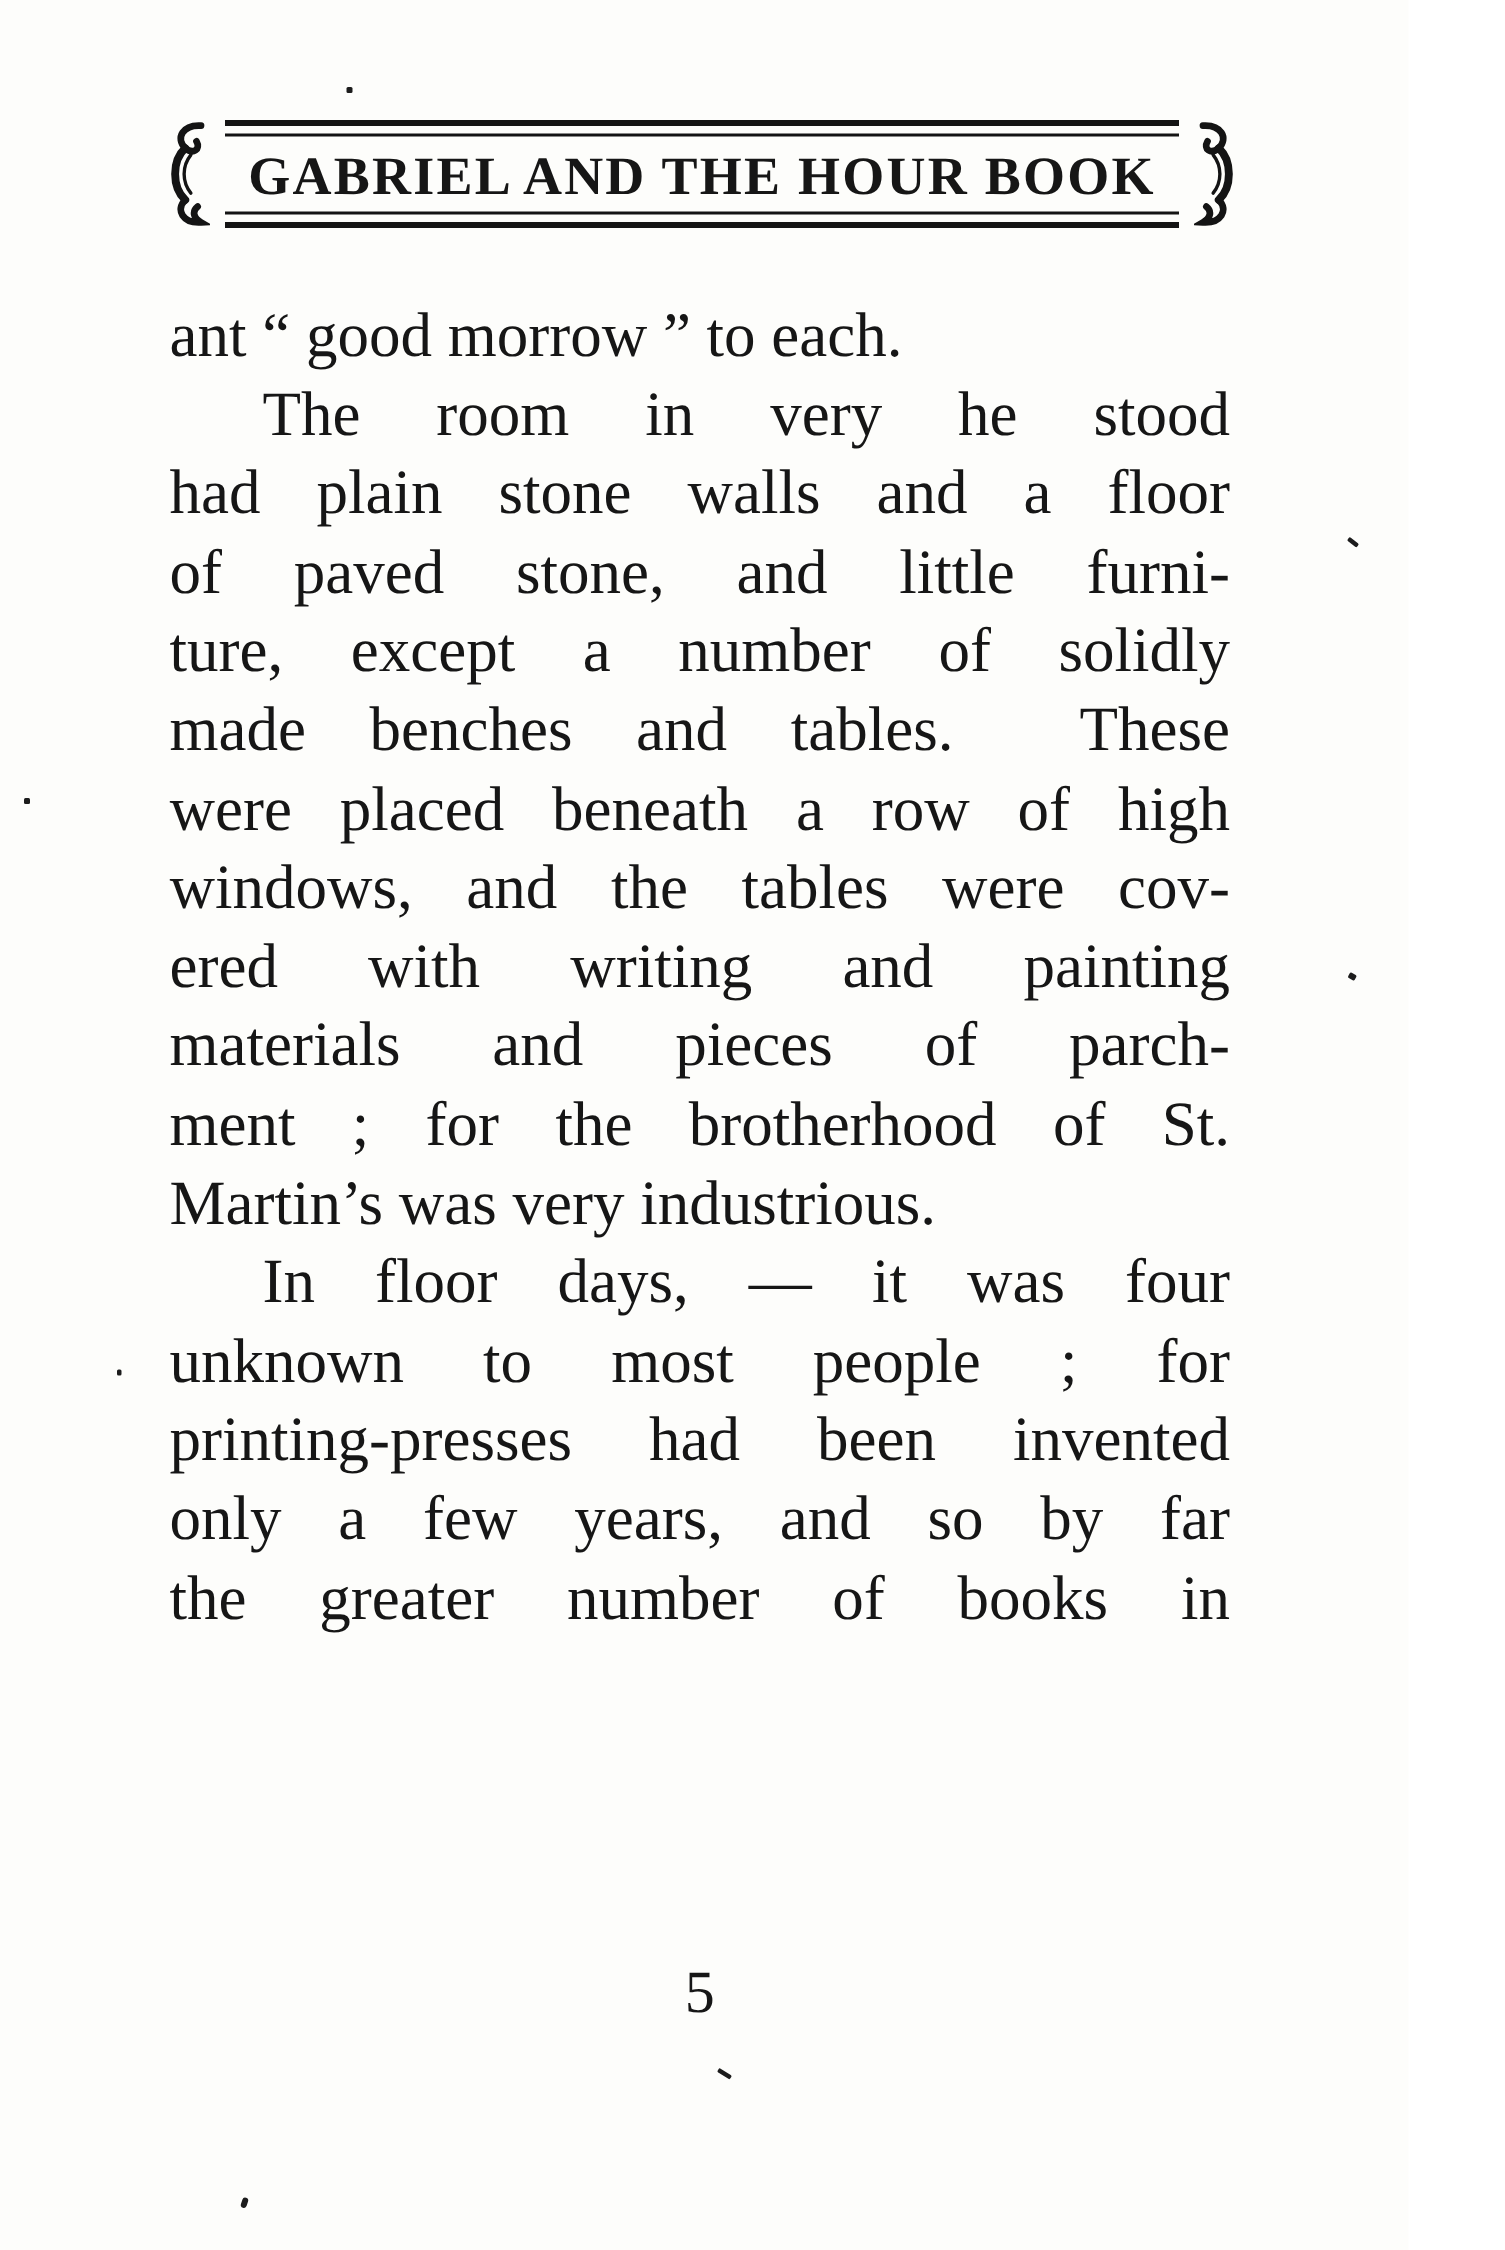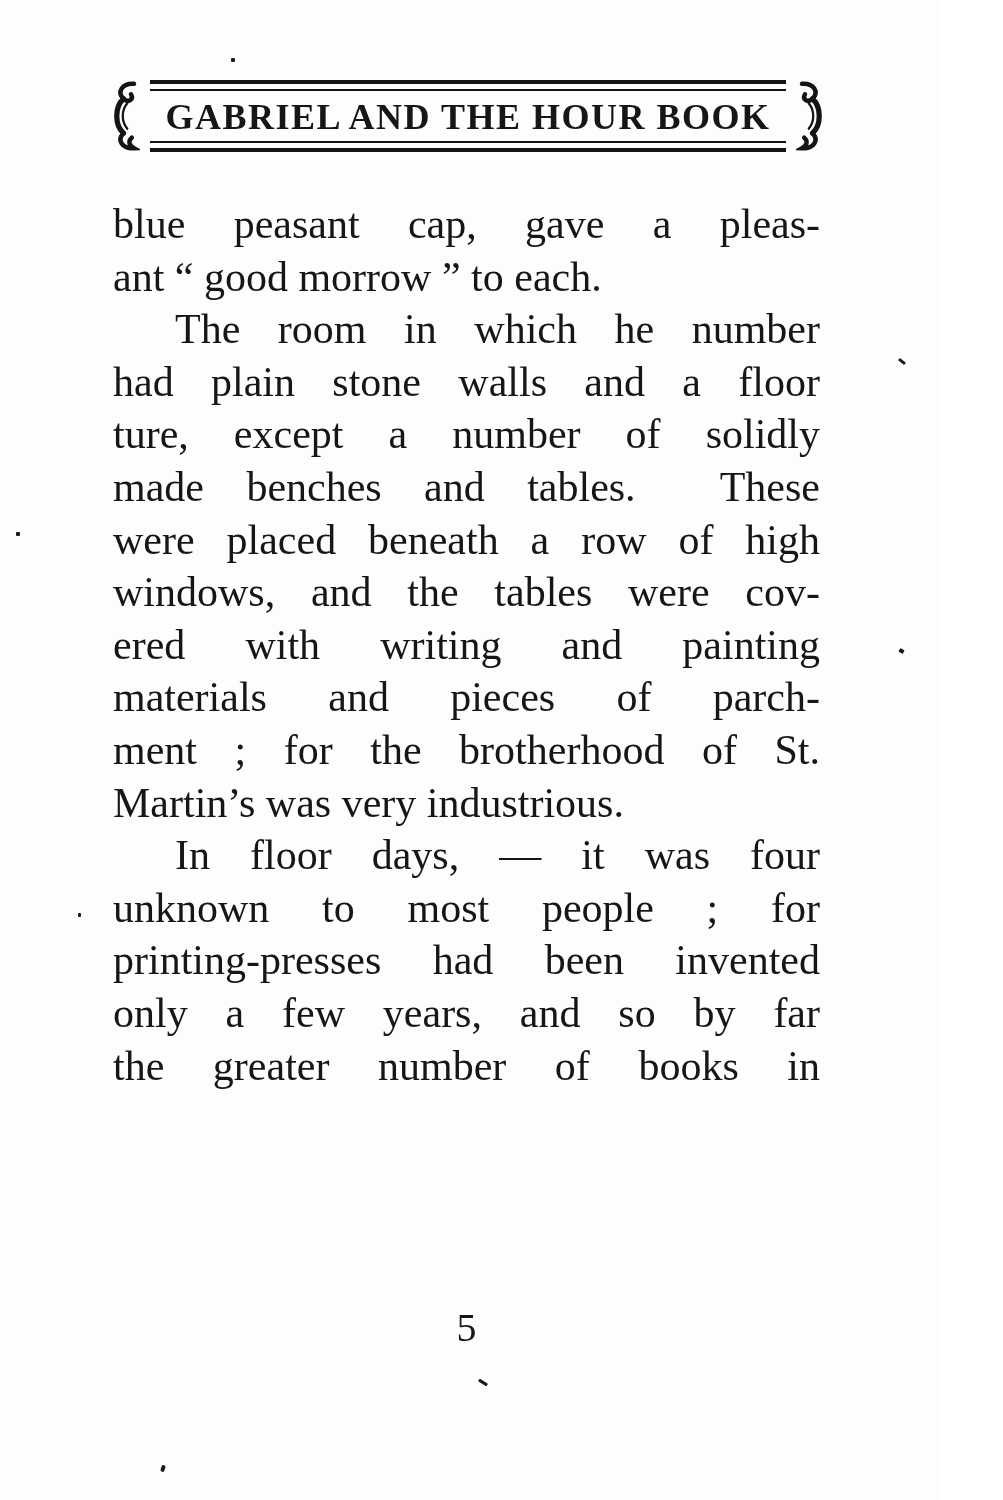--- a/index.html
+++ b/index.html
@@ -132,25 +132,25 @@
           <path d="M16 25 C4 36 4 60 16 71" stroke-width="7"></path>
           <path d="M16 71 C7 80 14 92 30 91 C23 87 22 81 27 77" stroke-width="6"></path>
           <path d="M21 31 C13 41 13 55 21 65" stroke-width="3"></path>
         </g>
       </svg>
     </span>
   </div>
 
   <div class="body-text">
 
-    <div class="line">blue peasant cap, gave a pleas-</div>
     <div class="line plain">ant “ good morrow ” to each.</div>
 
-    <div class="line indent">The room in which he number</div>
+    <div class="line indent">The room in very he stood</div>
     <div class="line">had plain stone walls and a floor</div>
+    <div class="line">of paved stone, and little furni-</div>
     <div class="line">ture, except a number of solidly</div>
     <div class="line">made benches and tables.  These</div>
     <div class="line">were placed beneath a row of high</div>
     <div class="line">windows, and the tables were cov-</div>
     <div class="line">ered with writing and painting</div>
     <div class="line">materials and pieces of parch-</div>
     <div class="line">ment ; for the brotherhood of St.</div>
     <div class="line plain">Martin’s was very industrious.</div>
 
     <div class="line indent">In floor days, — it was four</div>

